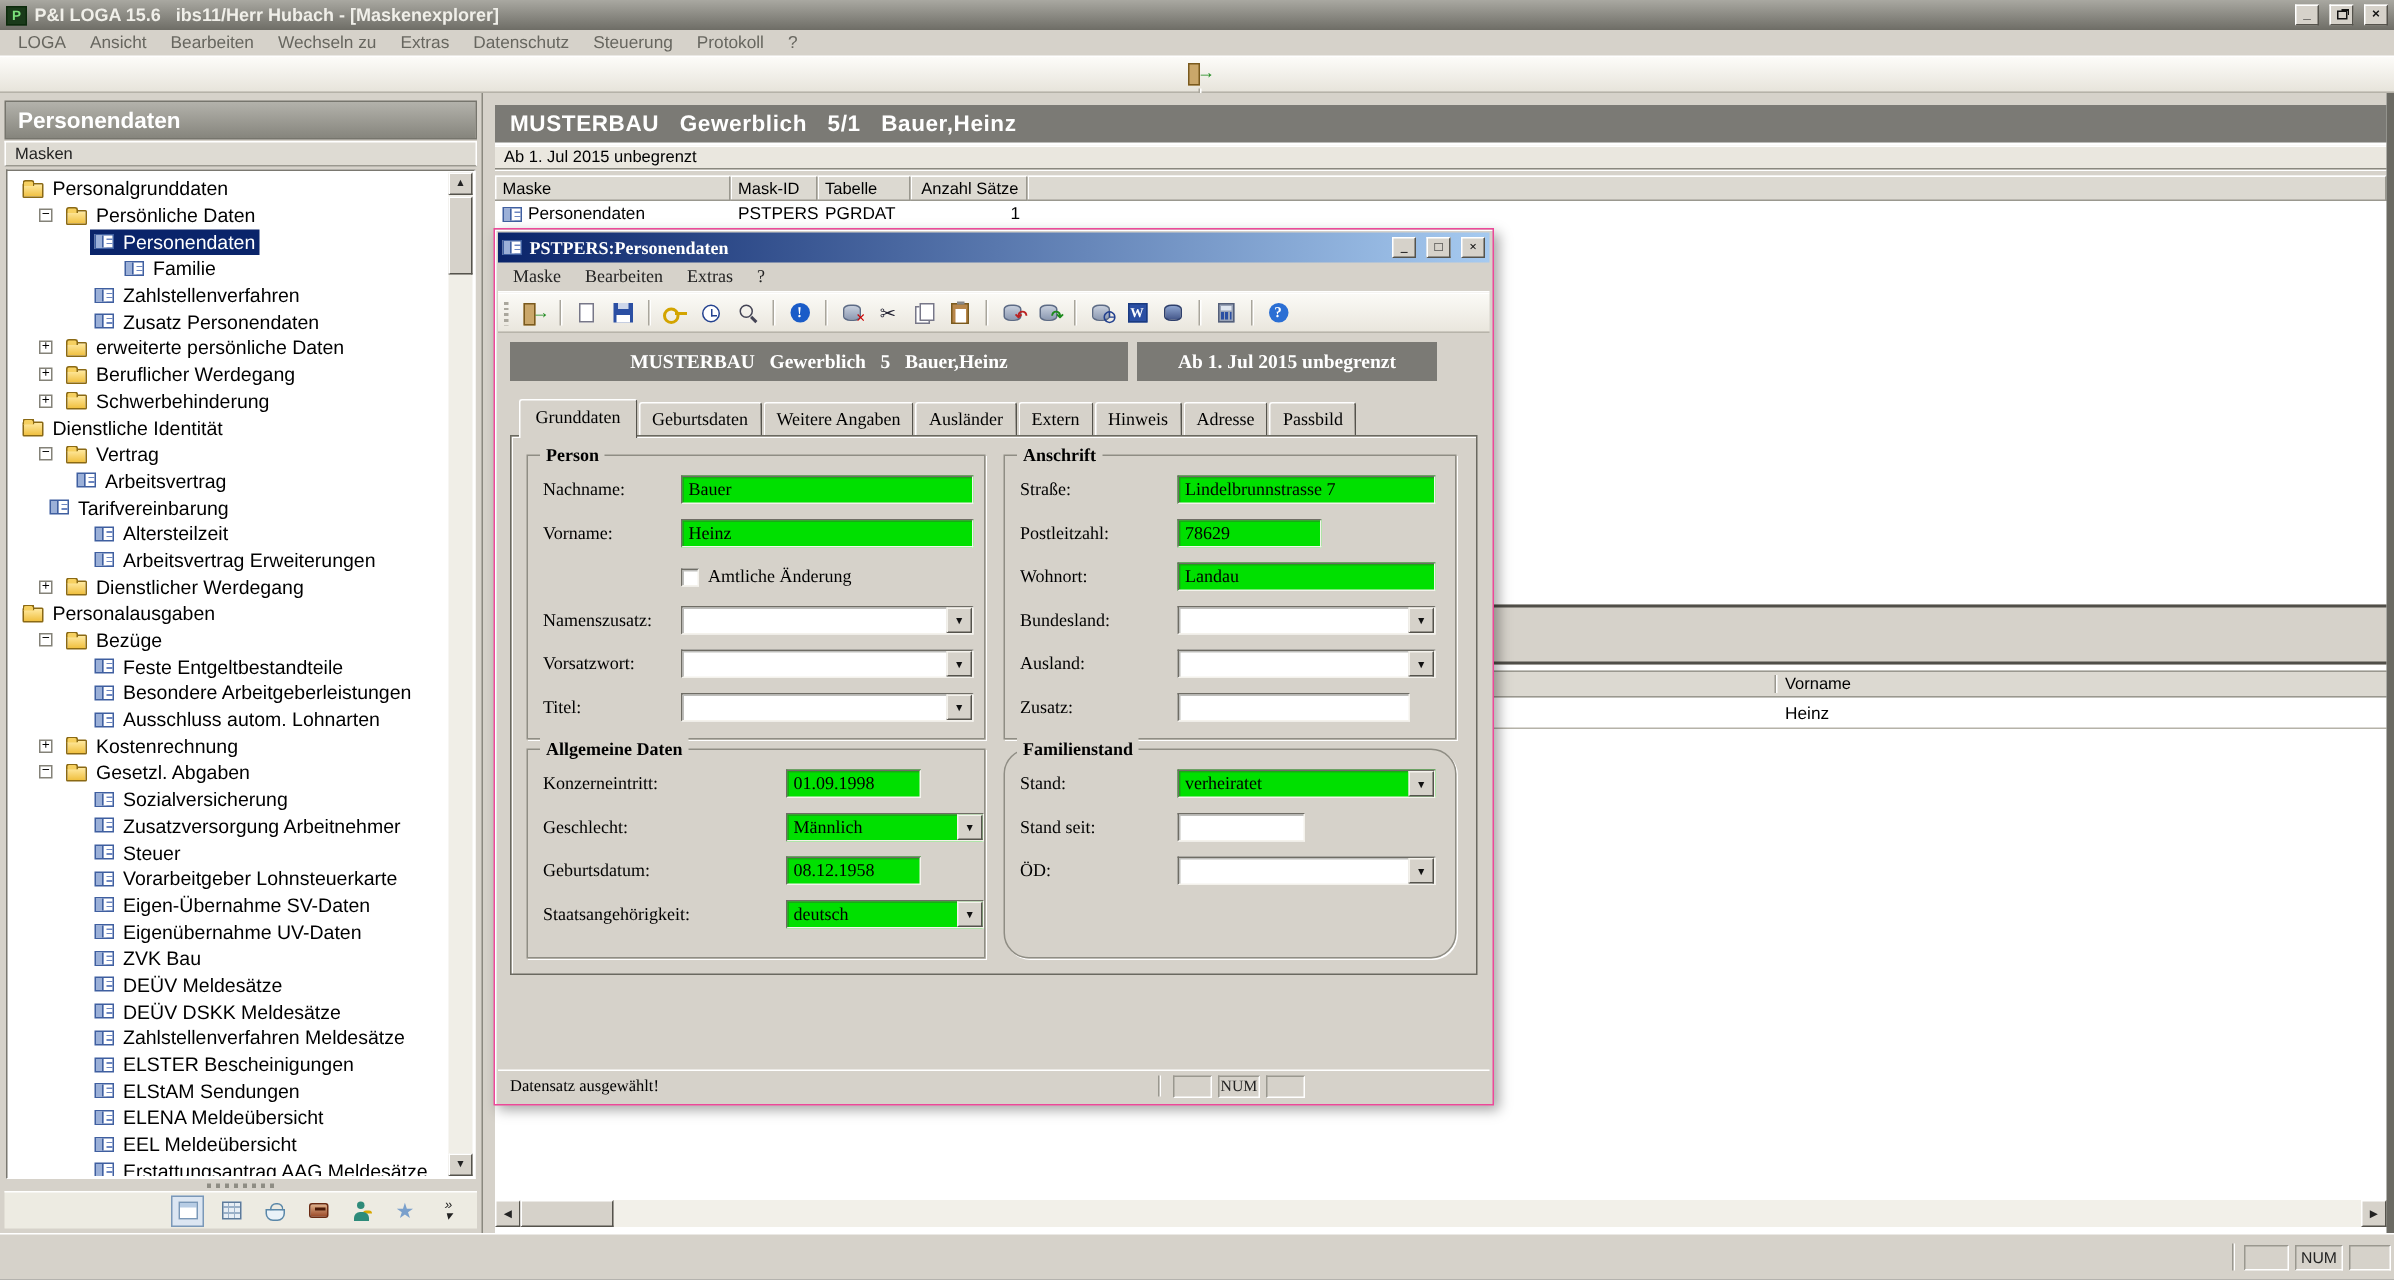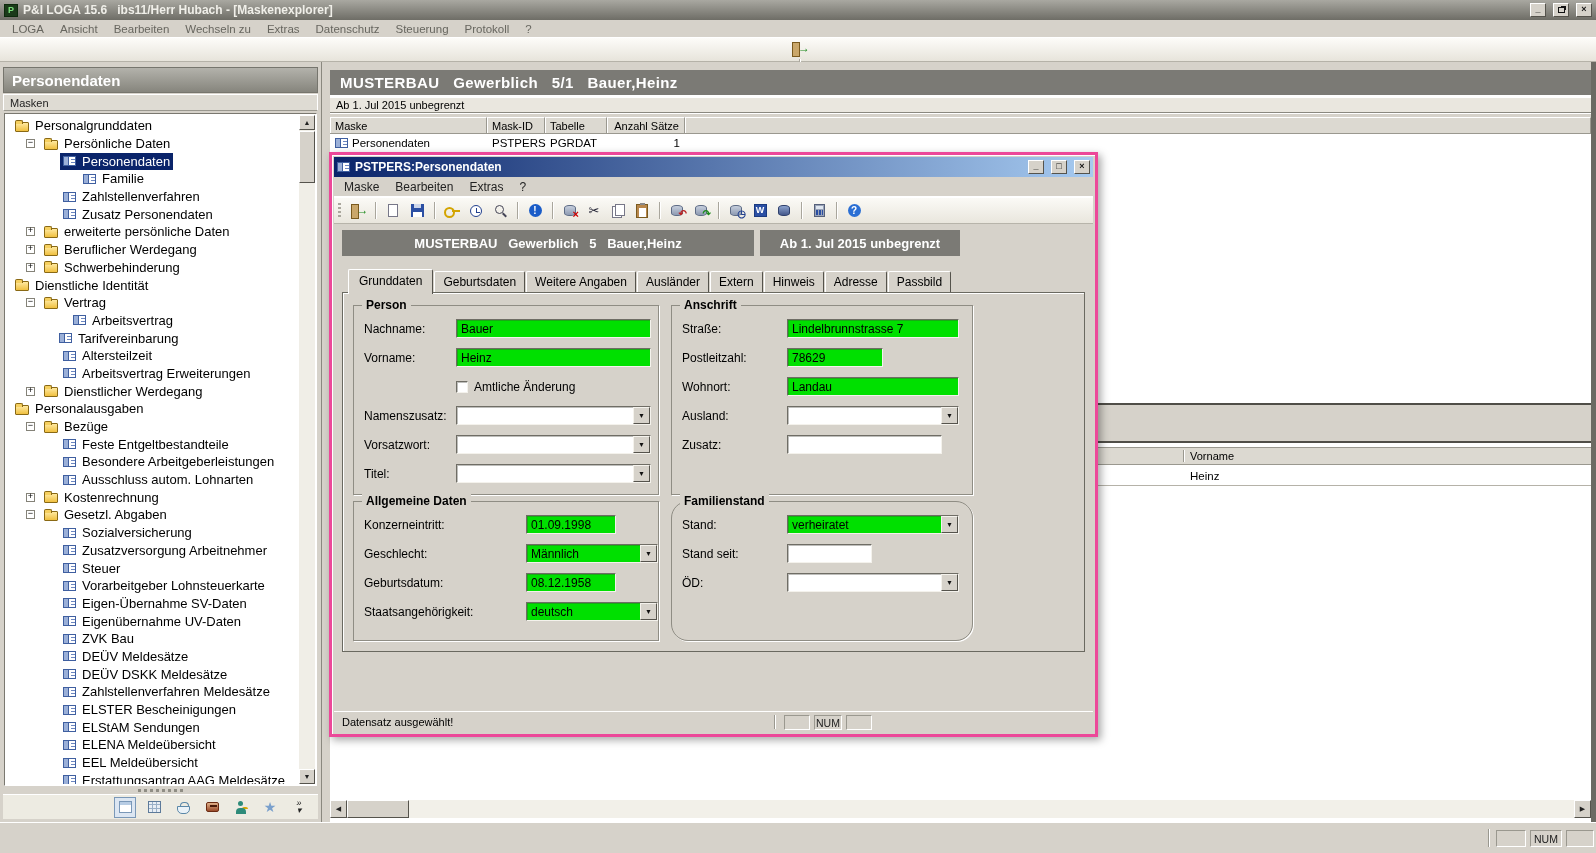--- a/index.html
+++ b/index.html
@@ -91,22 +91,22 @@
   .bg-thead .col-label{position:absolute;left:860px;top:0;bottom:0;display:flex;align-items:center;}
   .bg-row{position:absolute;left:0;right:5px;top:404px;height:20px;background:#fff;border-bottom:1px solid #b5b2a8;font-size:11.5px;}
   .bg-row .cell{position:absolute;left:860px;top:0;bottom:0;display:flex;align-items:center;}
   .hscroll{position:absolute;left:0;right:5px;top:738px;height:18px;background:#f2f0e9;}
   .hs-btn{position:absolute;top:0;width:17px;height:18px;background:var(--face);border:1px solid;
     border-color:#fff var(--dark) var(--dark) #fff;display:flex;align-items:center;justify-content:center;font-size:7px;color:#222;}
   .hs-thumb{position:absolute;left:17px;top:0;width:62px;height:18px;background:var(--face);border:1px solid;
     border-color:#fff var(--dark) var(--dark) #fff;}
 
   
-  #dialog{position:absolute;left:329px;top:90px;width:769px;height:585px;background:var(--face);
-    border:3px solid #ec4899;box-shadow:3px 3px 8px rgba(0,0,0,.35), inset 1px 1px 0 #fff;padding:2px;}
+  #dialog{position:absolute;left:329px;top:90px;width:667px;height:585px;background:var(--face);
+    border:1px solid #ec4899;box-shadow:3px 3px 8px rgba(0,0,0,.35), inset 1px 1px 0 #fff;padding:2px;font-family:Liberation Serif, serif;}
   .d-title{height:20px;background:linear-gradient(90deg,var(--tb1),var(--tb2));display:flex;align-items:center;gap:5px;
     color:#fff;font-size:12px;font-weight:bold;padding:0 3px;}
   .d-title .t{flex:1;}
   .d-menu{height:20px;display:flex;align-items:center;padding-left:2px;border-bottom:1px solid #fff;}
   .d-menu .menu-item{color:#222;font-size:12px;}
   .d-toolbar{height:27px;background:linear-gradient(#fbfaf6,#e9e6dd);border-top:1px solid #fff;border-bottom:1px solid #b7b4aa;
     display:flex;align-items:center;padding-left:2px;}
   .d-band{height:26px;margin:6px 8px 0 8px;display:flex;gap:6px;}
   .band-seg{background:var(--band);color:#fff;font-size:13px;font-weight:bold;display:flex;align-items:center;
     justify-content:center;white-space:pre;}
@@ -335,27 +335,27 @@
                 <span class="tree-label">Dienstliche Identität</span>
               </span>
             </div>
             <div class="tree-row" style="padding-left: 20px;">
               <span class="toggle">−</span>
               <span class="row-content">
                 <span class="tico ico-folder"></span>
                 <span class="tree-label">Vertrag</span>
               </span>
             </div>
-            <div class="tree-row" style="padding-left: 64px;">
+            <div class="tree-row" style="padding-left: 42px;">
               <span class="row-content">
                 <span class="tico ico-mask"></span>
                 <span class="tree-label">Arbeitsvertrag</span>
               </span>
             </div>
-            <div class="tree-row" style="padding-left: 50px;">
+            <div class="tree-row" style="padding-left: 24px;">
               <span class="row-content">
                 <span class="tico ico-mask"></span>
                 <span class="tree-label">Tarifvereinbarung</span>
               </span>
             </div>
             <div class="tree-row" style="padding-left: 54px;">
               <span class="row-content">
                 <span class="tico ico-mask"></span>
                 <span class="tree-label">Altersteilzeit</span>
               </span>
@@ -729,20 +729,27 @@
             </div>
             <div class="frow">
               <span class="flabel">Postleitzahl:</span>
               <div class="tfield green" style="width: 96px;">78629</div>
             </div>
             <div class="frow">
               <span class="flabel">Wohnort:</span>
               <div class="tfield green" style="width: 172px;">Landau</div>
             </div>
             <div class="frow">
+              <span class="flabel">Bundesland:</span>
+              <div class="combo" style="width: 172px;">
+                <span class="val"></span>
+                <span class="combo-btn">▼</span>
+              </div>
+            </div>
+            <div class="frow">
               <span class="flabel">Ausland:</span>
               <div class="combo" style="width: 172px;">
                 <span class="val"></span>
                 <span class="combo-btn">▼</span>
               </div>
             </div>
             <div class="frow">
               <span class="flabel">Zusatz:</span>
               <div class="tfield" style="width: 155px;"></div>
             </div>

